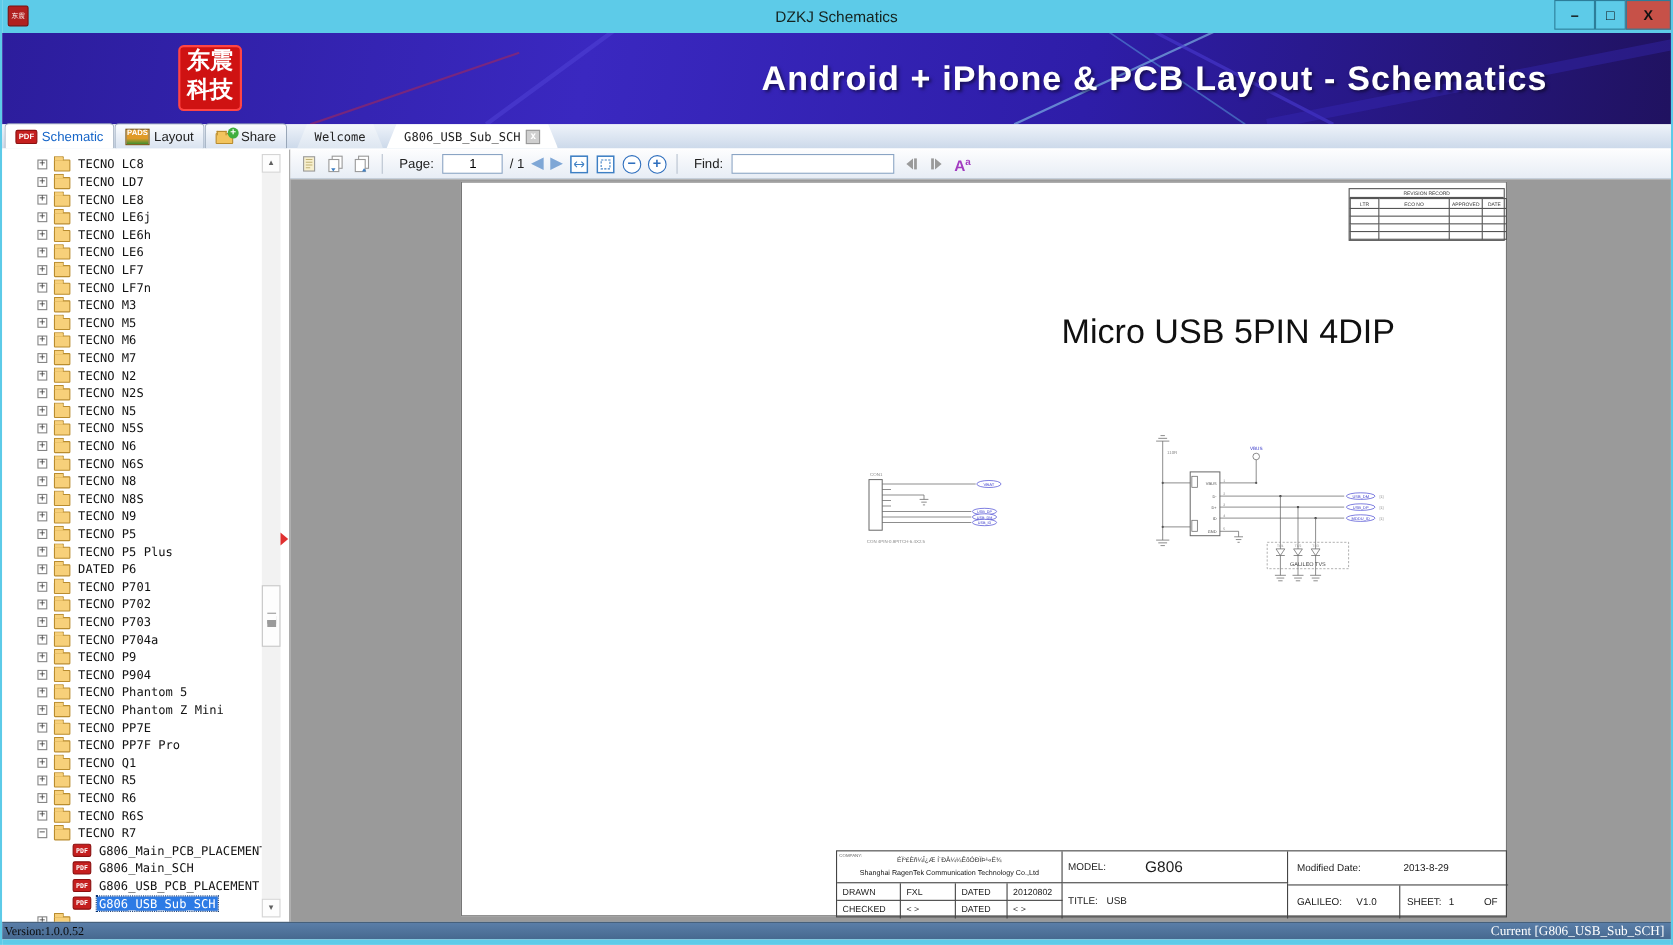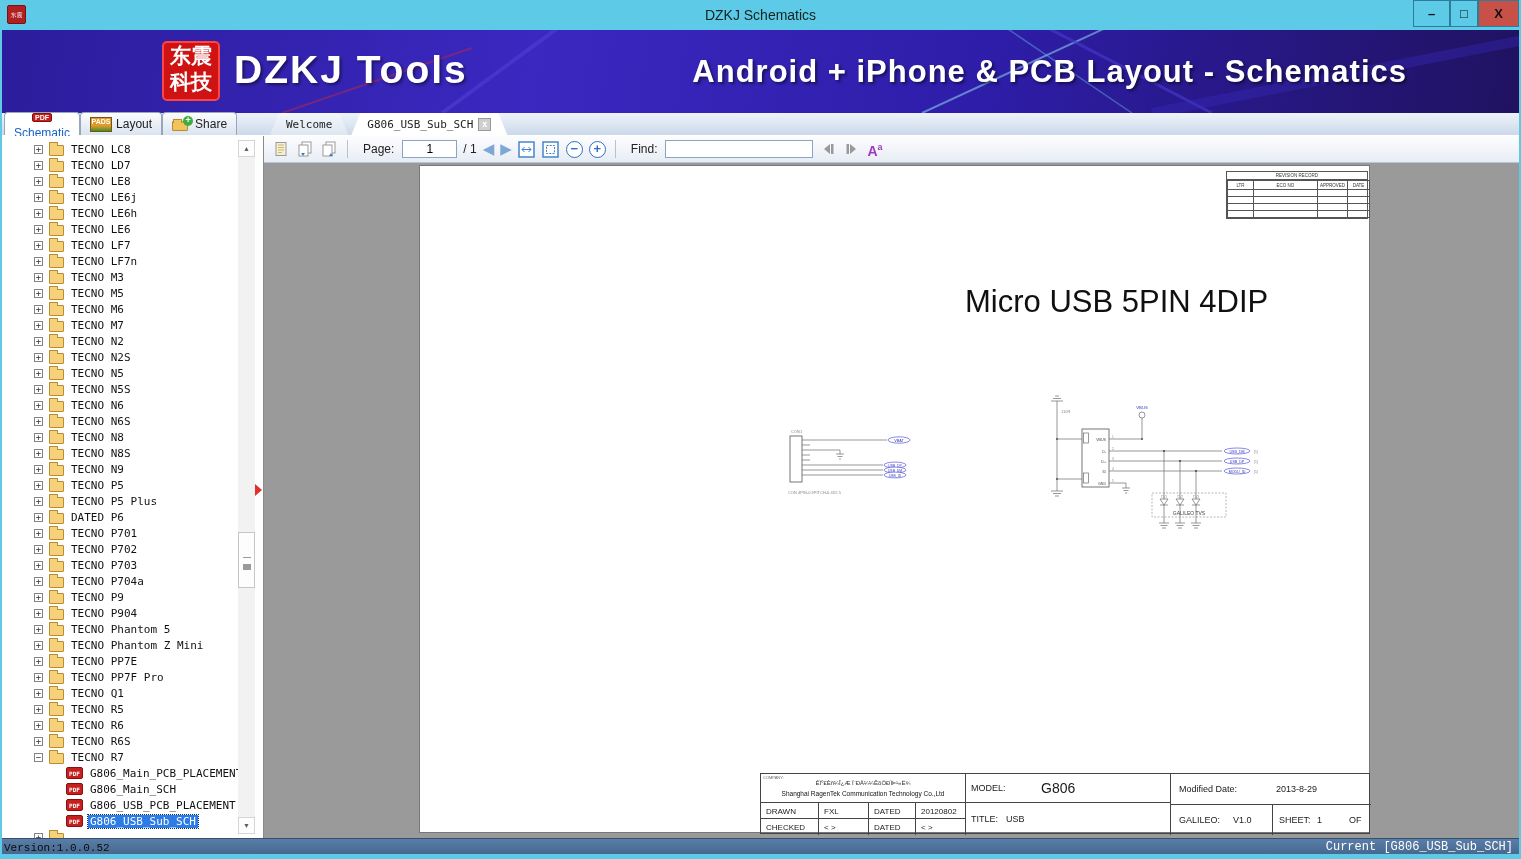--- a/index.html
+++ b/index.html
@@ -32,21 +32,21 @@
              letter-spacing:1px; text-shadow:2px 2px 3px rgba(0,0,0,.5); }
 
   
   .tabbar { position:relative; height:23px; background:linear-gradient(#eef3fa,#ccd9ea);
             border-bottom:1px solid #fff; }
   .tabs-left { position:absolute; left:2px; bottom:0; display:flex; }
   .tabs-docs { position:absolute; left:268px; bottom:0; display:flex; gap:3px; }
   .tab { height:23px; display:flex; align-items:center; gap:4px; padding:0 9px; font-size:12px;
          color:#222; background:linear-gradient(#fbfcfe,#d9e3f0); border:1px solid #98a6b8;
          border-bottom:none; border-radius:4px 4px 0 0; cursor:default; }
-  .tab.active { background:#fff; color:#1464c8;flex-direction:column; }
+  .tab.active { background:#fff; color:#1464c8; }
   .doctab { height:22px; display:flex; align-items:center; gap:5px; padding:0 16px;
             font-family:"DejaVu Sans Mono",monospace; font-size:11px; color:#222;
             background:linear-gradient(#f4f7fb,#dde6f1); clip-path:polygon(9px 0,calc(100% - 9px) 0,100% 100%,0 100%); }
   .doctab.active { background:#fff; }
   .pdf-badge { width:20px; height:13px; background:#c51f1f; border:1px solid #8a1010; border-radius:2px;
                color:#fff; font-size:7px; font-weight:bold; display:flex; align-items:center; justify-content:center; }
   .pads-badge { width:22px; height:15px; background:linear-gradient(#e09a28 60%,#3f8f2f); border:1px solid #7a5510;
                 color:#fff; font-size:7px; font-weight:bold; display:flex; align-items:flex-start; justify-content:center; }
   .share-ic { position:relative; width:19px; height:13px; }
   .share-folder { position:absolute; left:0; bottom:0; width:16px; height:10px; background:#f2c45e;
@@ -140,22 +140,22 @@
   .w { stroke:#6b6b6b; fill:none; stroke-width:.7; }
   .bx { stroke:#666; fill:none; stroke-width:.9; }
   .dash { stroke:#888; fill:none; stroke-width:.6; stroke-dasharray:2 1.5; }
   .net { stroke:#3b3bd0; fill:#fff; stroke-width:.6; }
   .nt { fill:#3434c8; font-size:3.8px; text-anchor:middle; }
   .st { font-size:4px; fill:#444; } .gy { fill:#888; }
 
   
   .statusbar { position:relative; height:21px; }
   .status-main { height:16px; background:linear-gradient(#5a7ea8,#46688f); border-top:1px solid #33506e;
-                 display:flex; align-items:flex-end; justify-content:space-between; padding:0 6px 0 2px;
-                 font-family:Liberation Mono, monospace; font-size:11px; }
+                 display:flex; align-items:center; justify-content:space-between; padding:0 6px 0 2px;
+                 font-family:Liberation Serif, serif; font-size:11px; }
   .status-left { color:#0a0a0a; }
   .status-right { color:#fff; font-size:12px; }
   .status-strip { height:5px; background:#5dcbe8; }
 </style>
 </head>
 <body>
 
 <div class="window">
 
   <div class="titlebar">
@@ -174,21 +174,20 @@
       <path d="M1000 -5 L1130 83" stroke="#5fb4e6" stroke-width="1.5" opacity="0.45" fill="none"></path>
       <path d="M1040 -5 L1210 83" stroke="#4a3ad0" stroke-width="3" opacity="0.6" fill="none"></path>
       <path d="M440 83 L560 -5" stroke="#5042d6" stroke-width="4" opacity="0.55" fill="none"></path>
       <path d="M280 83 L470 18" stroke="#b82848" stroke-width="2" opacity="0.5" fill="none"></path>
       <path d="M1150 83 L1521 10" stroke="#3a2cc0" stroke-width="10" opacity="0.35" fill="none"></path>
     </svg>
     <div class="brand-logo">
       <div>东震</div>
       <div>科技</div>
     </div>
-    <div class="app-name">DZKJ Tools</div>
     <div class="tagline">Android + iPhone &amp; PCB Layout - Schematics</div>
   </div>
 
   <div class="tabbar">
     <div class="tabs-left">
       <div class="tab active">
         <span class="pdf-badge">PDF</span>
         <span>Schematic</span>
       </div>
       <div class="tab">

